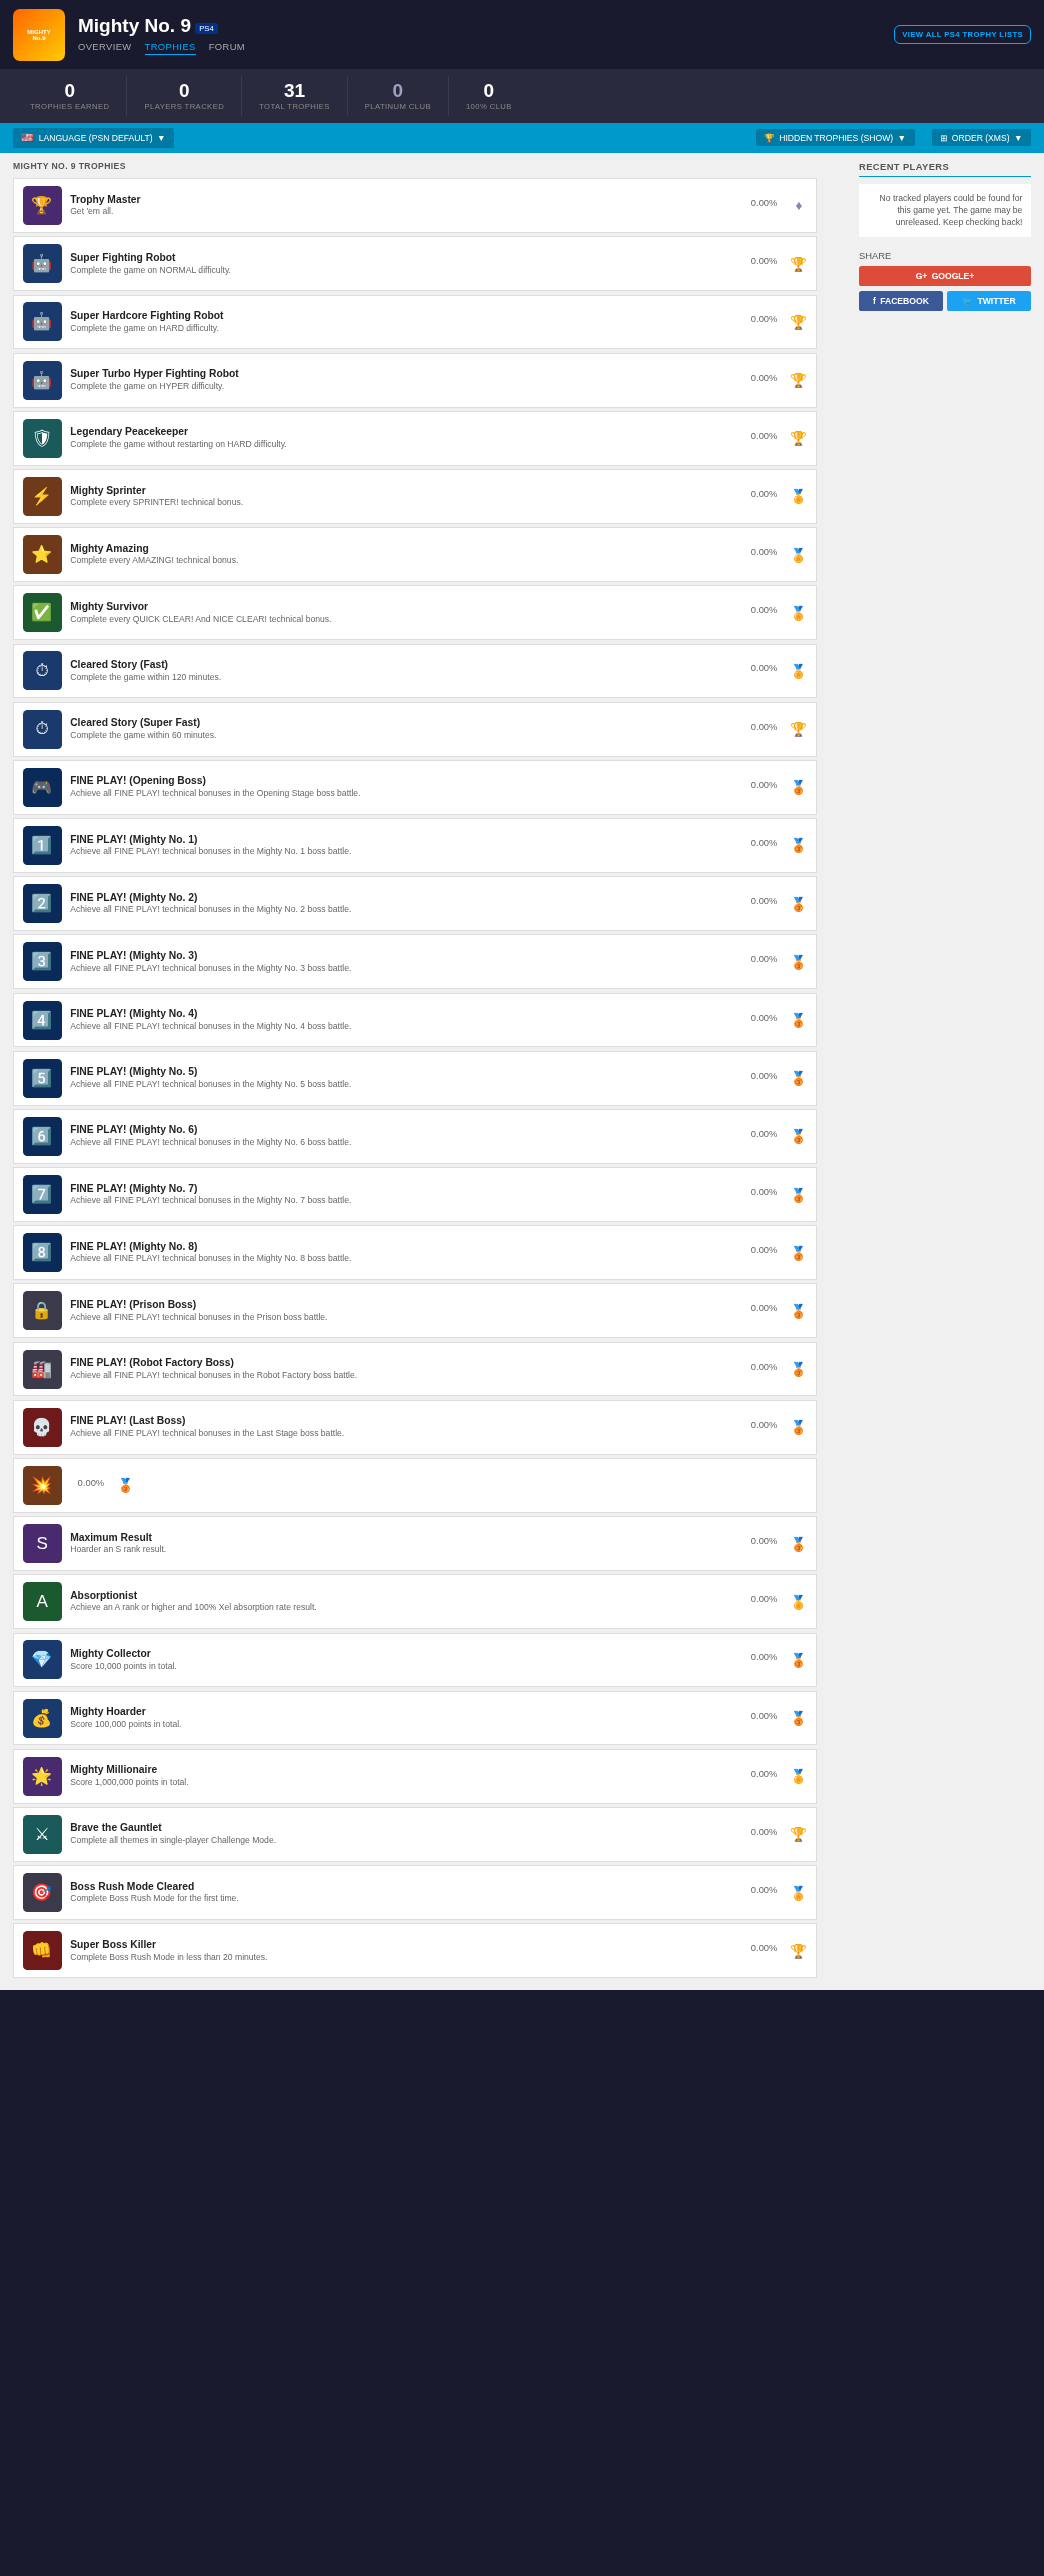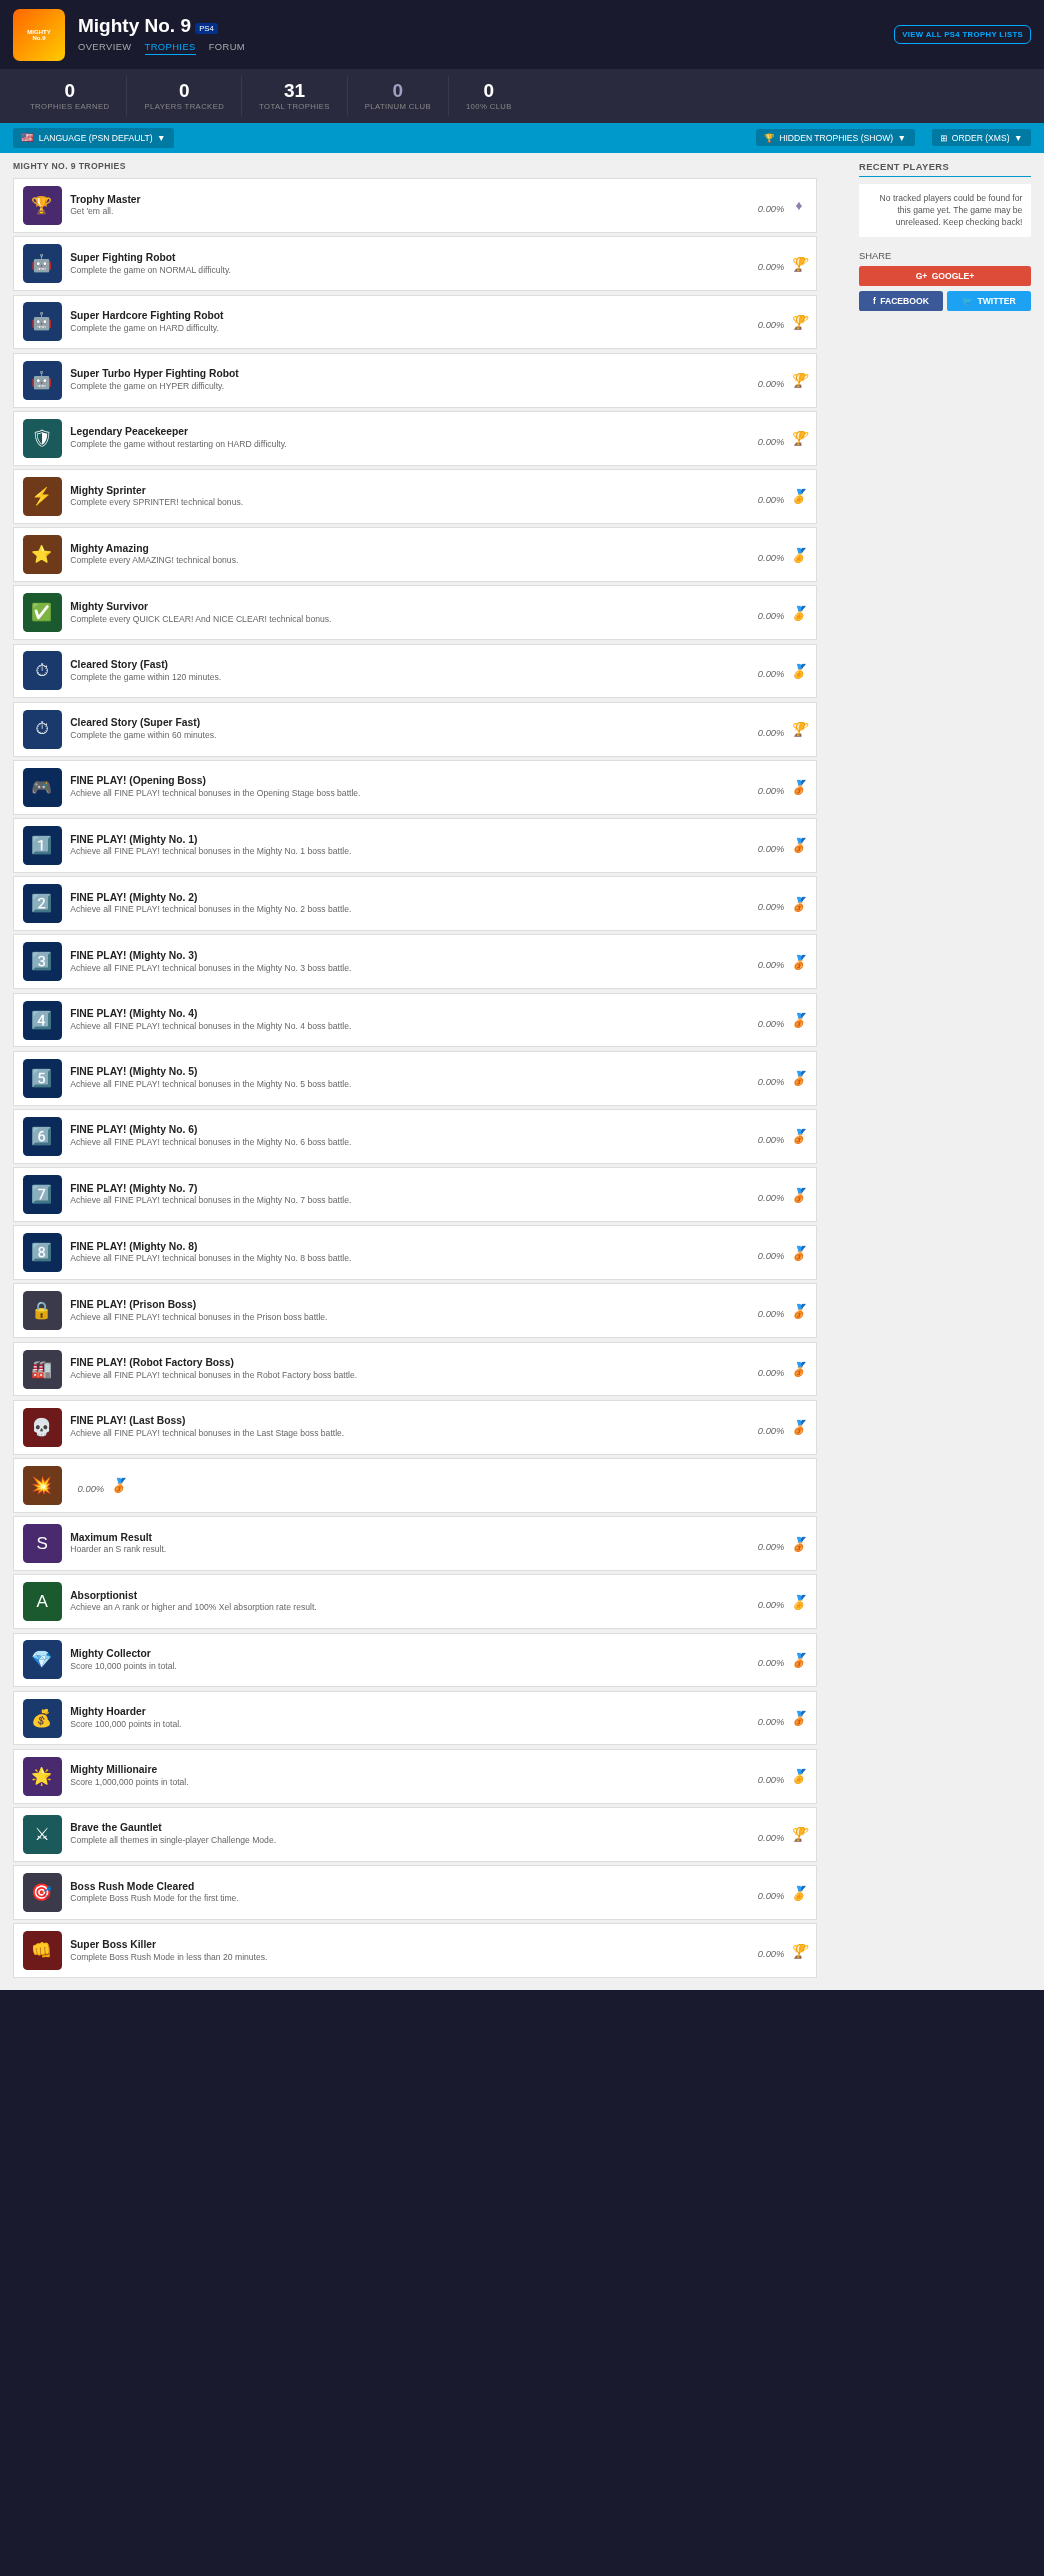--- a/index.html
+++ b/index.html
@@ -132,21 +132,21 @@
       flex-shrink: 0;
       display: flex;
       align-items: center;
       justify-content: center;
       font-size: 15.5px;
       overflow: hidden;
     }
     .trophy-text { flex: 1; }
     .trophy-name { font-size: 10.3px; font-weight: bold; color: #222; margin-bottom: 1.7px; }
     .trophy-desc { font-size: 8.6px; color: #666; line-height: 1.3; }
-    .trophy-stats { display: flex; align-items: flex-end; gap: 6px; flex-shrink: 0; font-style: italic; }
+    .trophy-stats { display: flex; align-items: flex-start; gap: 13px; flex-shrink: 0; }
     .trophy-percent { font-size: 9.4px; color: #666; min-width: 34px; text-align: right; }
     .trophy-grade {
       width: 17px;
       height: 17px;
       display: flex;
       align-items: center;
       justify-content: center;
       font-size: 12px;
     }
     .trophy-grade.platinum { color: #8080a0; }

